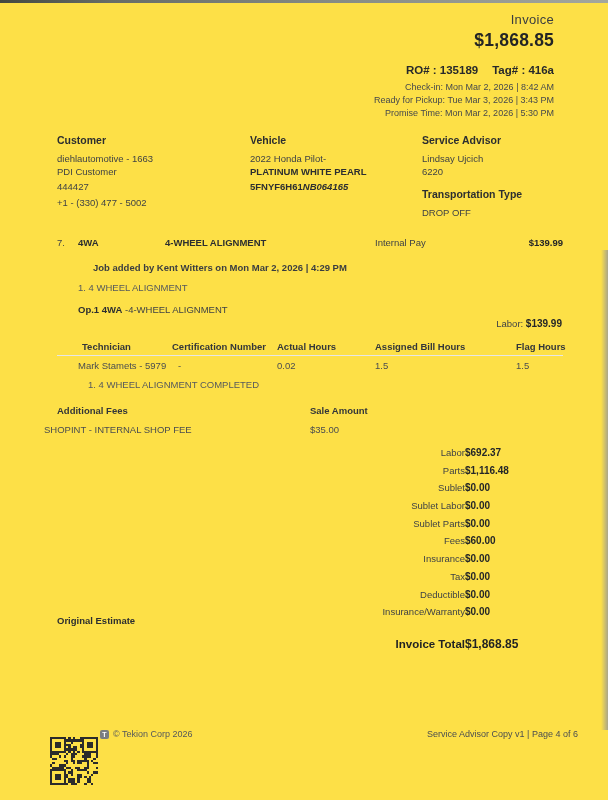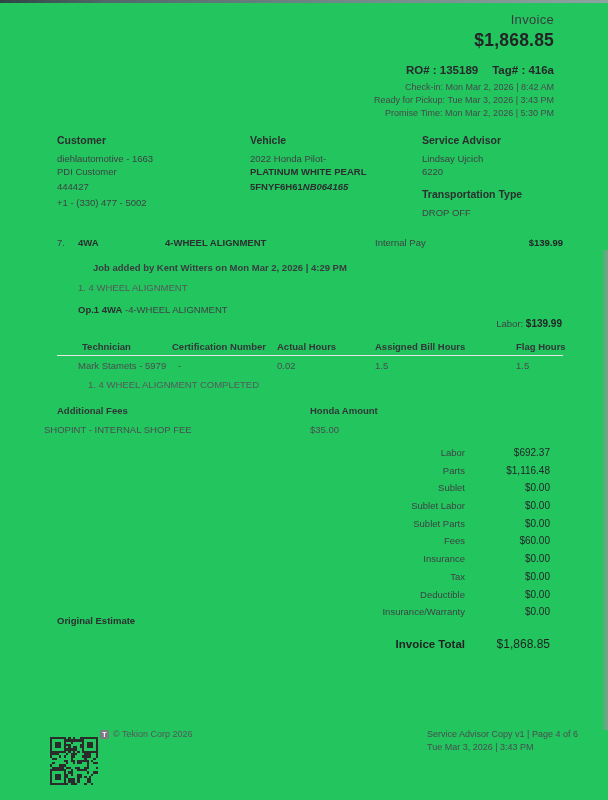--- a/index.html
+++ b/index.html
@@ -1,18 +1,18 @@
 <!DOCTYPE html>
 <html><head>
 <meta charset="utf-8">
 <style>
   html,body { margin:0; padding:0; background:#e9e9e9; }
   .page {
     position:relative; width:608px; height:800px; margin:0 auto;
-    background:#22c55e;
+    background:#fde047;
     font-family:"Liberation Sans", sans-serif;
     color:#3f4245; overflow:hidden;
     box-shadow:0 0 4px rgba(0,0,0,.25);
   }
   .scan-top-edge { position:absolute; top:0; left:0; width:100%; height:3px;
     background:linear-gradient(to right,#2f3840 0%,#57606a 18%,#79828b 55%,#99a0a7 100%);
     opacity:.9; }
   .scan-right-edge { position:absolute; right:0; top:250px; bottom:70px; width:7px;
     background:linear-gradient(to right, rgba(150,153,156,0), #94979a); opacity:.8; }
   .abs { position:absolute; }
@@ -70,21 +70,21 @@
   .fees span { position:absolute; top:0; white-space:nowrap; }
   .fees .h-name { left:13px; font-weight:bold; color:#333639; }
   .fees .h-amt { left:266px; font-weight:bold; color:#333639; }
   .fees .v-name { left:0; color:#4a4d50; }
   .fees .v-amt { left:266px; color:#4a4d50; }
 
   
   .totals { top:447px; left:340px; width:210px; }
   .totals .trow { display:flex; align-items:baseline; height:17.7px; }
   .totals .lbl { flex:1; text-align:right; font-size:9.5px; color:#3f4245; }
-  .totals .val { width:85px; text-align:right; font-size:10px; font-weight:normal; color:#242628; }
+  .totals .val { width:85px; font-size:10px; font-weight:bold; color:#242628; }
   .totals .grand { margin-top:13px; }
   .totals .grand .lbl { font-size:11.5px; font-weight:bold; color:#1f2123; }
   .totals .grand .val { font-size:12px; color:#1f2123; }
 
   
   .estimate { top:614px; left:57px; width:260px; font-size:9.5px; line-height:13px; }
   .estimate .heading { font-weight:bold; color:#2c2e30; }
   .estimate .line { position:relative; }
   .estimate .amt { position:absolute; left:138px; top:0; }
 
@@ -172,21 +172,21 @@
       <span class="c2">0.02</span>
       <span class="c3">1.5</span>
       <span class="c4">1.5</span>
     </div>
   </div>
   <div class="abs tech-note">1. 4 WHEEL ALIGNMENT COMPLETED</div>
 
   <div class="abs fees">
     <div class="row">
       <span class="h-name">Additional Fees</span>
-      <span class="h-amt">Honda Amount</span>
+      <span class="h-amt">Sale Amount</span>
     </div>
     <div class="row">
       <span class="v-name">SHOPINT - INTERNAL SHOP FEE</span>
       <span class="v-amt">$35.00</span>
     </div>
   </div>
 
   <div class="abs totals">
     <div class="trow">
         <span class="lbl">Labor</span>
@@ -464,15 +464,14 @@
       <rect x="11" y="20" width="1" height="1" fill="#2b2b2b"></rect>
       <rect x="15" y="20" width="1" height="1" fill="#2b2b2b"></rect>
       <rect x="18" y="20" width="1" height="1" fill="#2b2b2b"></rect>
     </svg>
   <div class="abs tekion-line">
     <span class="tekion-logo">T</span>
     <span>© Tekion Corp 2026</span>
   </div>
   <div class="abs print-info">
     <div>Service Advisor Copy v1 | Page 4 of 6</div>
-    <div>Tue Mar 3, 2026 | 3:43 PM</div>
   </div>
 </div>
 
 </body></html>

